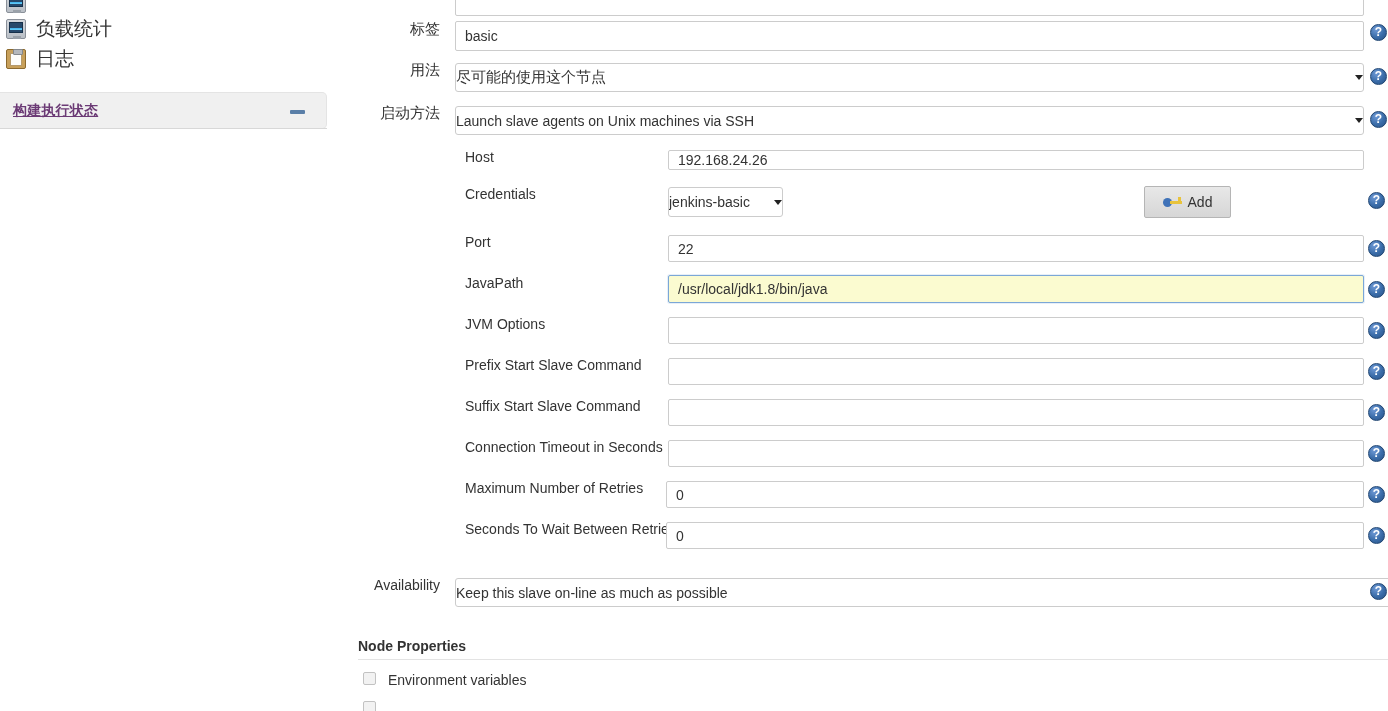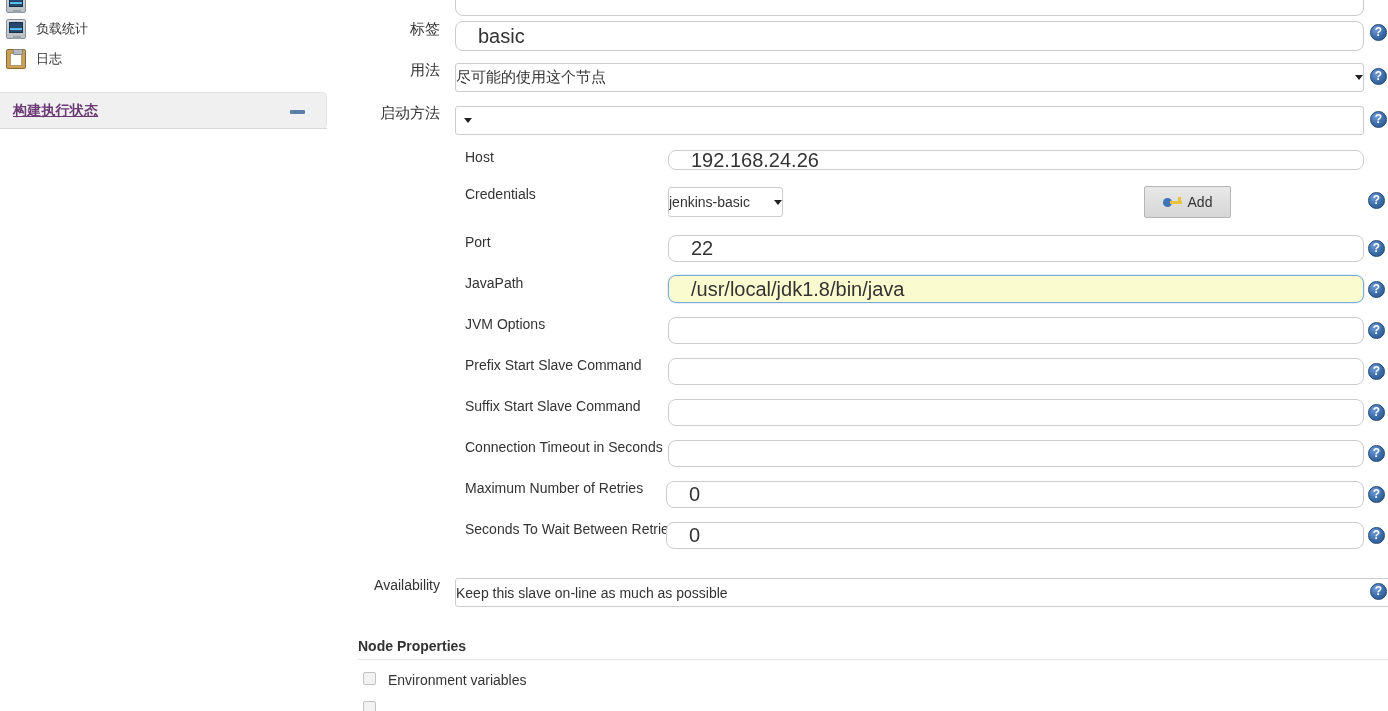--- a/index.html
+++ b/index.html
@@ -28,21 +28,21 @@
     background: #ffffff;
   }
   .side-task {
     position: absolute;
     left: 6px;
     display: flex;
     align-items: center;
     height: 26px;
   }
   .side-task .tlabel {
-    font-size: 13px;
+    font-size: 19px;
     color: #333;
     margin-left: 10px;
     white-space: nowrap;
   }
   .side-ico { width: 20px; height: 20px; position: relative; flex: 0 0 20px; }
 
   
   .ico-monitor {
     background: linear-gradient(#d4d8dd, #b9bfc6);
     border: 1px solid #8a9099;
@@ -157,25 +157,25 @@
     color: #333;
     white-space: nowrap;
   }
   .row-label.cjk { font-size: 15px; }
   .row-label.right { text-align: right; }
 
   .fld {
     position: absolute;
     background: #ffffff;
     border: 1px solid #ccc;
-    border-radius: 8px;
+    border-radius: 2px;
     font-family: "Liberation Sans", "DejaVu Sans", sans-serif;
-    font-size: 20px;
-    color: #333;
-    padding: 0 22px;
+    font-size: 14px;
+    color: #333;
+    padding: 0 9px;
     outline: none;
   }
   .fld.hl {
     background: #fbfbd0;
     border: 1px solid #7ba7d7;
     box-shadow: 0 0 0 1px rgba(123,167,215,0.18);
   }
 
   .sel {
     position: absolute;
@@ -344,20 +344,21 @@
     <span class="row-label cjk right" style="left:0px; top:61px; width:85px;">用法</span>
     <div class="sel cjk" style="left:100px; top:63px; width:909px; height:29px;">
       <span class="sel-text">尽可能的使用这个节点</span>
       <span class="caret"></span>
     </div>
     <span class="help" style="left:1015px; top:24px;"></span>
     <span class="help" style="left:1015px; top:68px;"></span>
 
     <span class="row-label cjk right" style="left:0px; top:104px; width:85px;">启动方法</span>
     <div class="sel" style="left:100px; top:106px; width:909px; height:29px;">
+      <span class="sel-text">Launch slave agents on Unix machines via SSH</span>
       <span class="caret"></span>
     </div>
     <span class="help" style="left:1015px; top:111px;"></span>
 
     <span class="row-label" style="left:110px; top:149px;">Host</span>
     <input class="fld" type="text" style="left: 313px; top: 150px; width: 696px; height: 20px;" value="192.168.24.26">
 
     <span class="row-label" style="left:110px; top:186px;">Credentials</span>
     <div class="sel" style="left:313px; top:187px; width:115px; height:30px;">
       <span class="sel-text">jenkins-basic</span>

